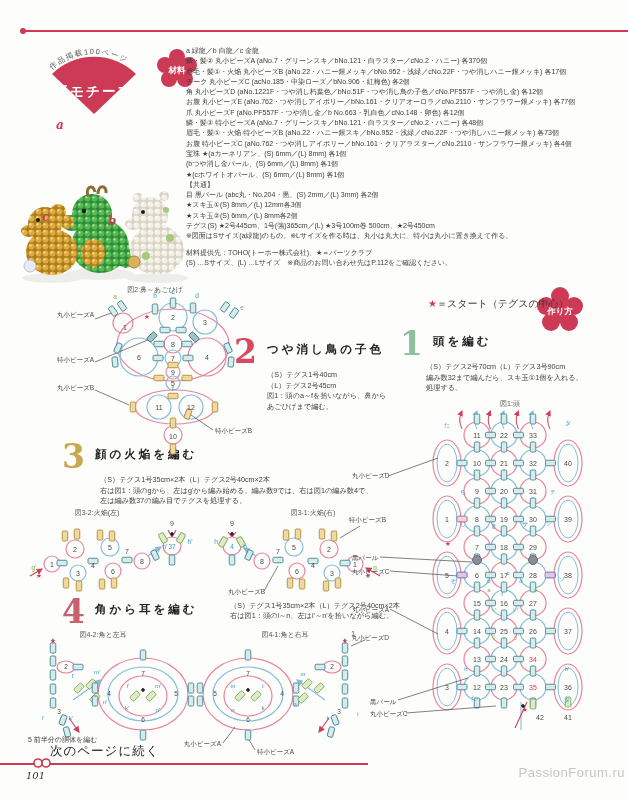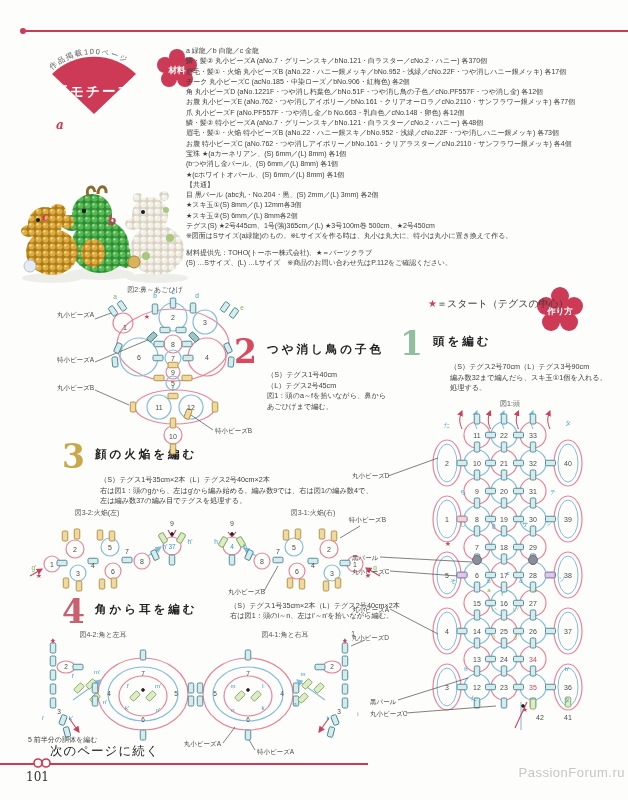--- a/index.html
+++ b/index.html
@@ -13,33 +13,33 @@
   .materials{left:186px;top:46px;width:440px;font-size:7px;line-height:10.3px;color:#3c3c3c;letter-spacing:0;}
   .materials .li{white-space:nowrap;overflow:hidden;}
   .materials .li:empty{height:6px;}
   
   .section{position:absolute;}
   .sec-head{display:flex;align-items:flex-start;}
   .sec-num{font-family:"DejaVu Serif","Liberation Serif",serif;font-size:33px;font-weight:bold;line-height:0.95;}
   .n1{color:#8fbf9f}.n2{color:#d94a5e}.n3{color:#c9a84c}.n4{color:#c7606f}
   .sec-title{font-size:11.5px;font-weight:bold;color:#222;letter-spacing:3px;margin:6px 0 0 10px;}
   .sec-body{margin-top:3px;font-size:7.2px;line-height:10.4px;color:#3c3c3c;}
-  .sb1{margin-left:50px}.sb2{margin-left:33px}.sb3{margin-left:38px}
+  .sb1{margin-left:26px}.sb2{margin-left:33px}.sb3{margin-left:38px}
   .sec4-body{left:230px;top:601px;width:180px;font-size:7.2px;line-height:10.4px;color:#3c3c3c;}
   
   .plabel{font-family:"DejaVu Serif","Liberation Serif",serif;font-style:italic;font-weight:bold;
           font-size:12px;color:#cc3a55;}
   
   .startnote{left:428px;top:297px;font-size:10px;color:#3c3c3c;}
   .redstar{color:#cf3f5a;}
   
   .step5{left:28px;top:735px;font-size:7px;color:#444;}
   .contnext{left:50px;top:743px;font-size:12.5px;font-weight:normal;color:#1d1d1d;letter-spacing:1px;}
   .footline{left:0;top:763px;width:368px;height:2px;background:#cc3a55;}
-  .pagenum{left:26px;top:770px;font-family:"DejaVu Serif","Liberation Serif",serif;font-size:12px;color:#333;}
+  .pagenum{left:26px;top:770px;font-family:"DejaVu Serif","Liberation Serif",serif;font-style:italic;font-size:10px;color:#333;}
   .watermark{right:3px;top:765px;font-size:13px;font-weight:normal;color:#c6c6c6;
              text-shadow:0 1px 0 #ffffff;letter-spacing:0.5px;}
   svg text{font-family:"Liberation Sans","DejaVu Sans",sans-serif;}
 </style>
 </head>
 <body>
 
 <div class="abs topdot"></div>
 <div class="abs topline"></div>
 

